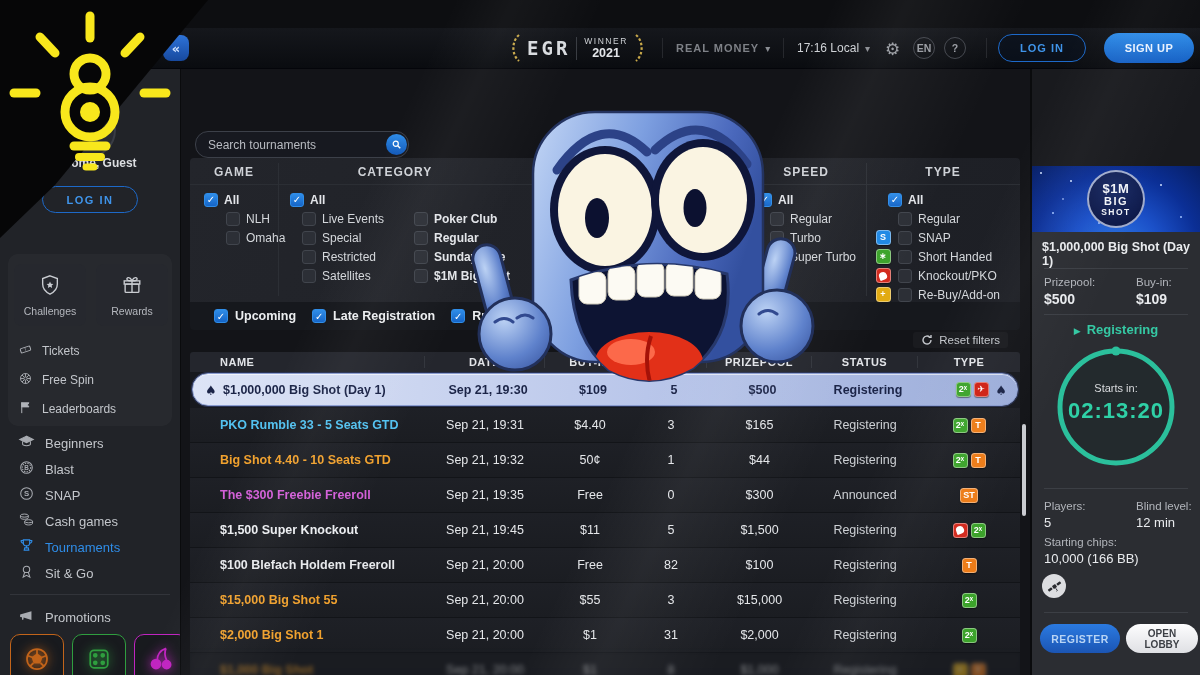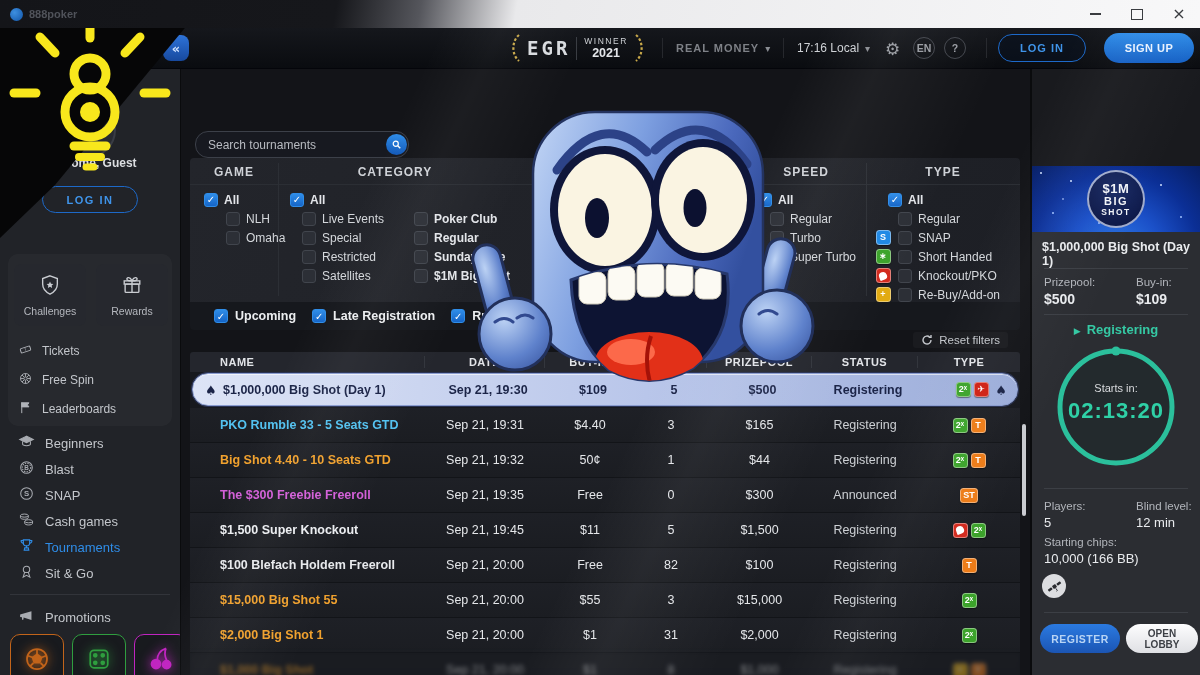--- a/index.html
+++ b/index.html
@@ -168,37 +168,20 @@
     linear-gradient(115deg,transparent 55%,rgba(255,255,255,.05) 60%,transparent 68%),
     linear-gradient(115deg,transparent 72%,rgba(255,255,255,.03) 76%,transparent 82%);}
   .mascot{position:absolute;left:455px;top:96px;width:360px;height:300px;z-index:50;pointer-events:none;}
   .bulb{position:absolute;left:0;top:0;width:220px;height:240px;z-index:70;pointer-events:none;}
 </style>
 </head>
 <body>
 
 <div class="stage">
 
-  <div class="titlebar">
-    <div class="tb-left">
-      <span class="tb-logo-dot"></span>
-      <span class="tb-app">888poker</span>
-    </div>
-    <div class="tb-controls">
-      <span class="wc">
-          <span class="wc-min"></span>
-        </span>
-      <span class="wc">
-          <span class="wc-max"></span>
-        </span>
-      <span class="wc">
-          <span class="wc-x glyph">×</span>
-        </span>
-    </div>
-  </div>
 
   <div class="topbar">
     <button class="collapse">«</button>
     <div class="egr">
       <svg width="13" height="30" viewBox="0 0 13 30">
           <path d="M11 2C3.5 8 3.5 22 11 28" fill="none" stroke="#c9a94a" stroke-width="2.2" stroke-dasharray="2.6 2"></path>
         </svg>
       <span class="egr-txt">EGR</span>
       <span class="egr-w">
         <span class="egr-winner">WINNER</span>

